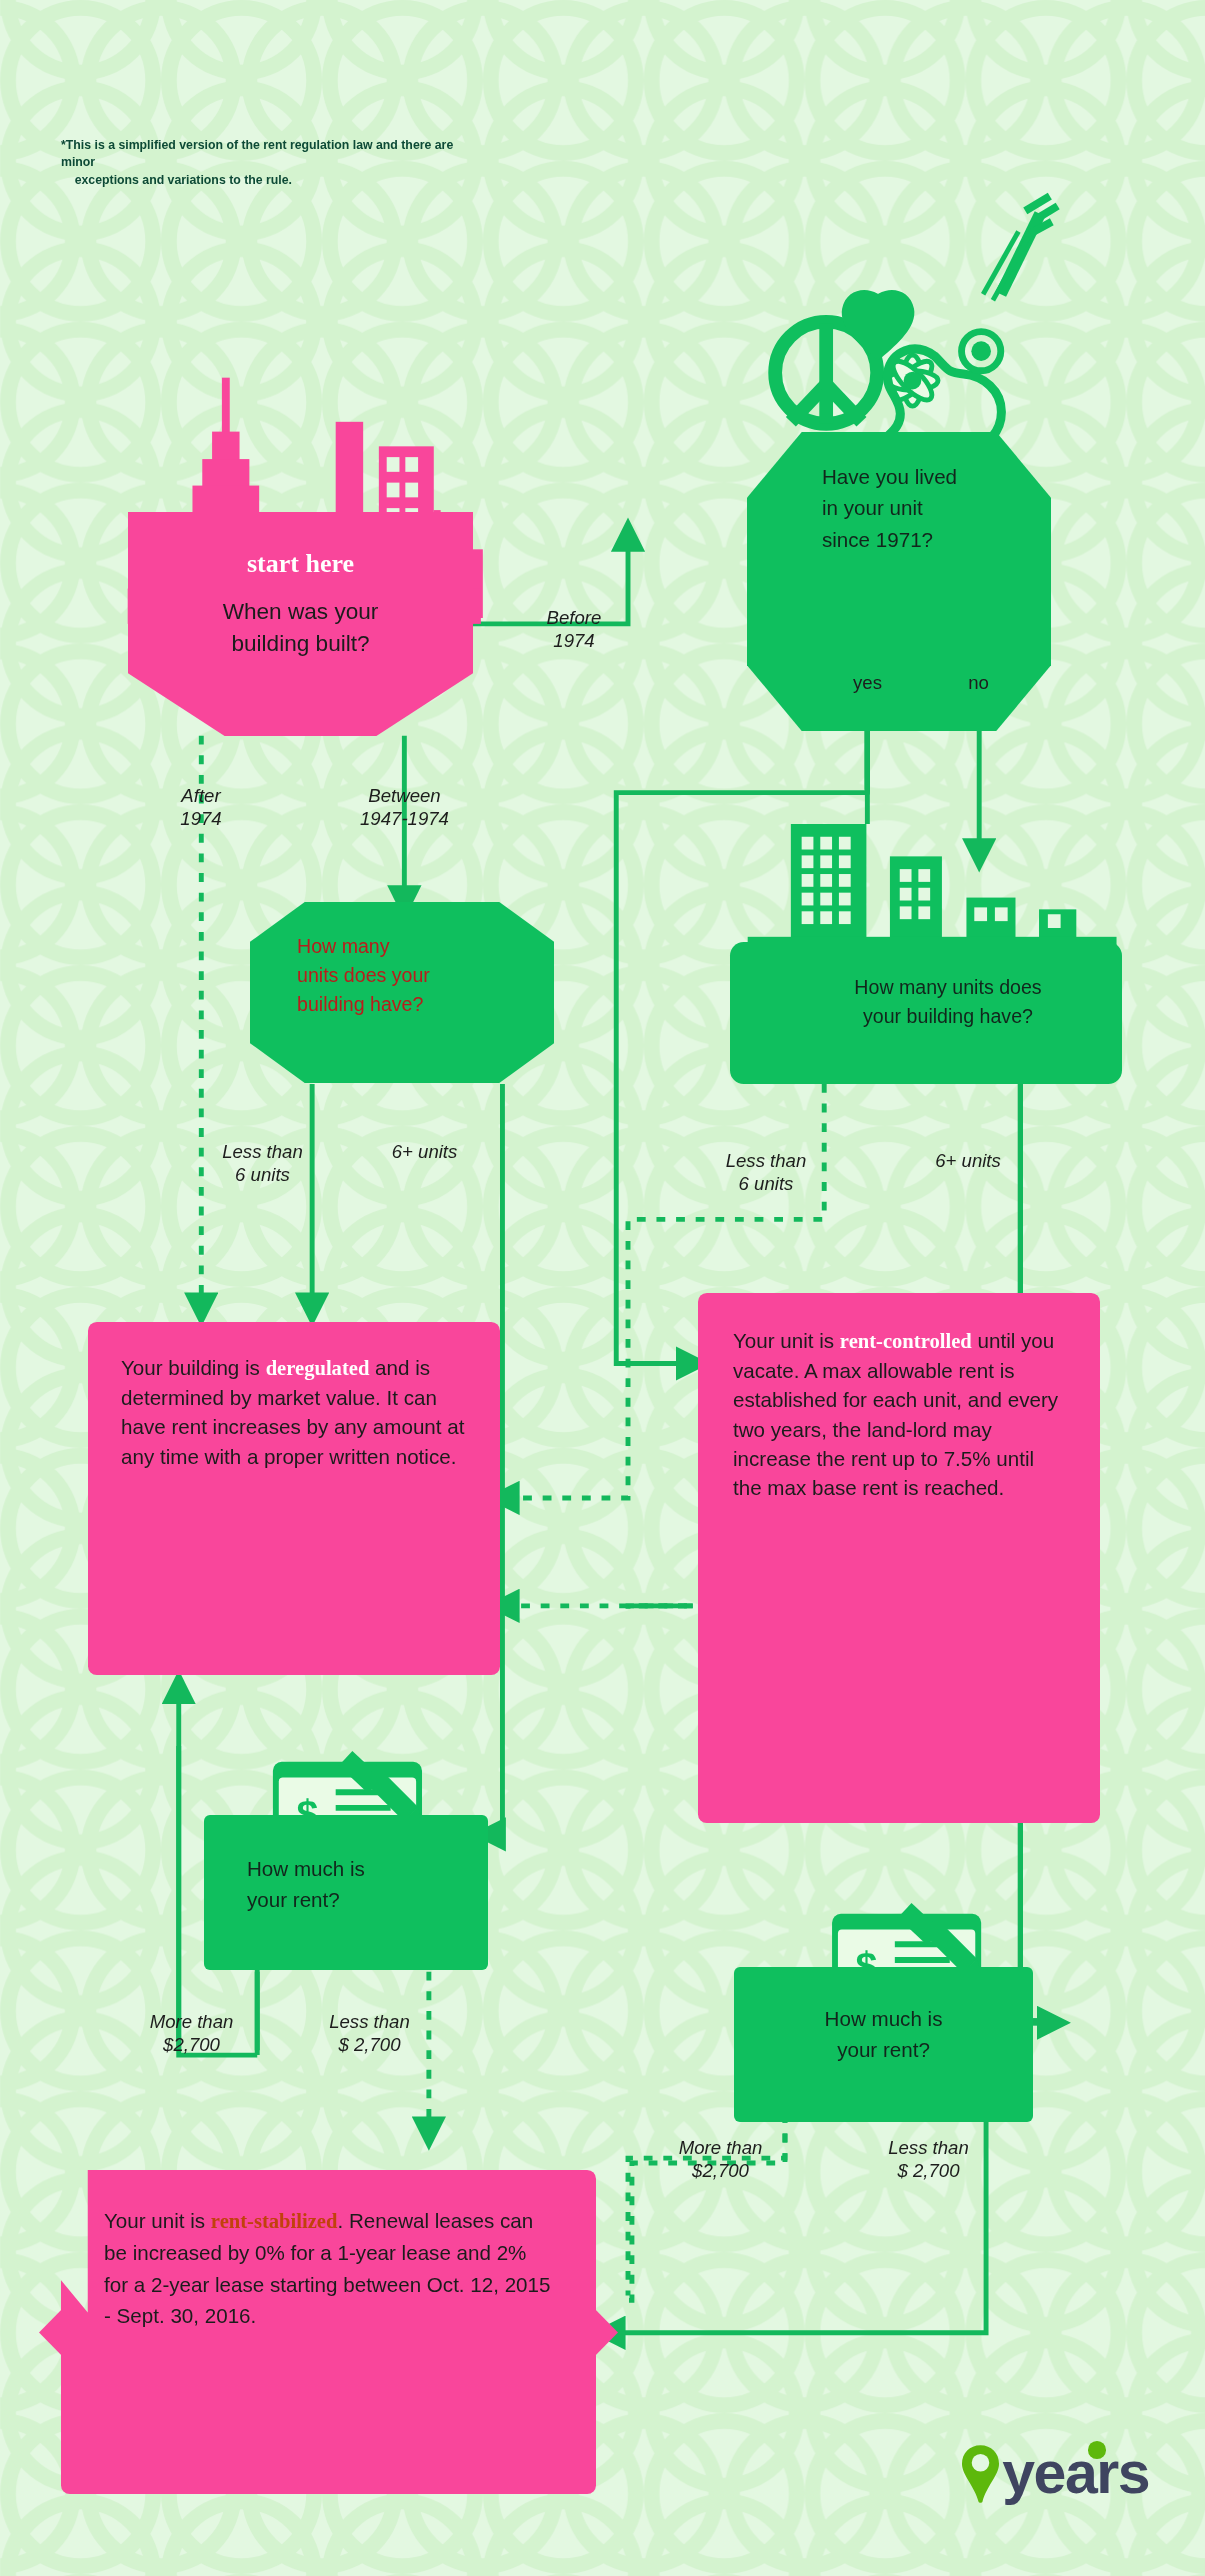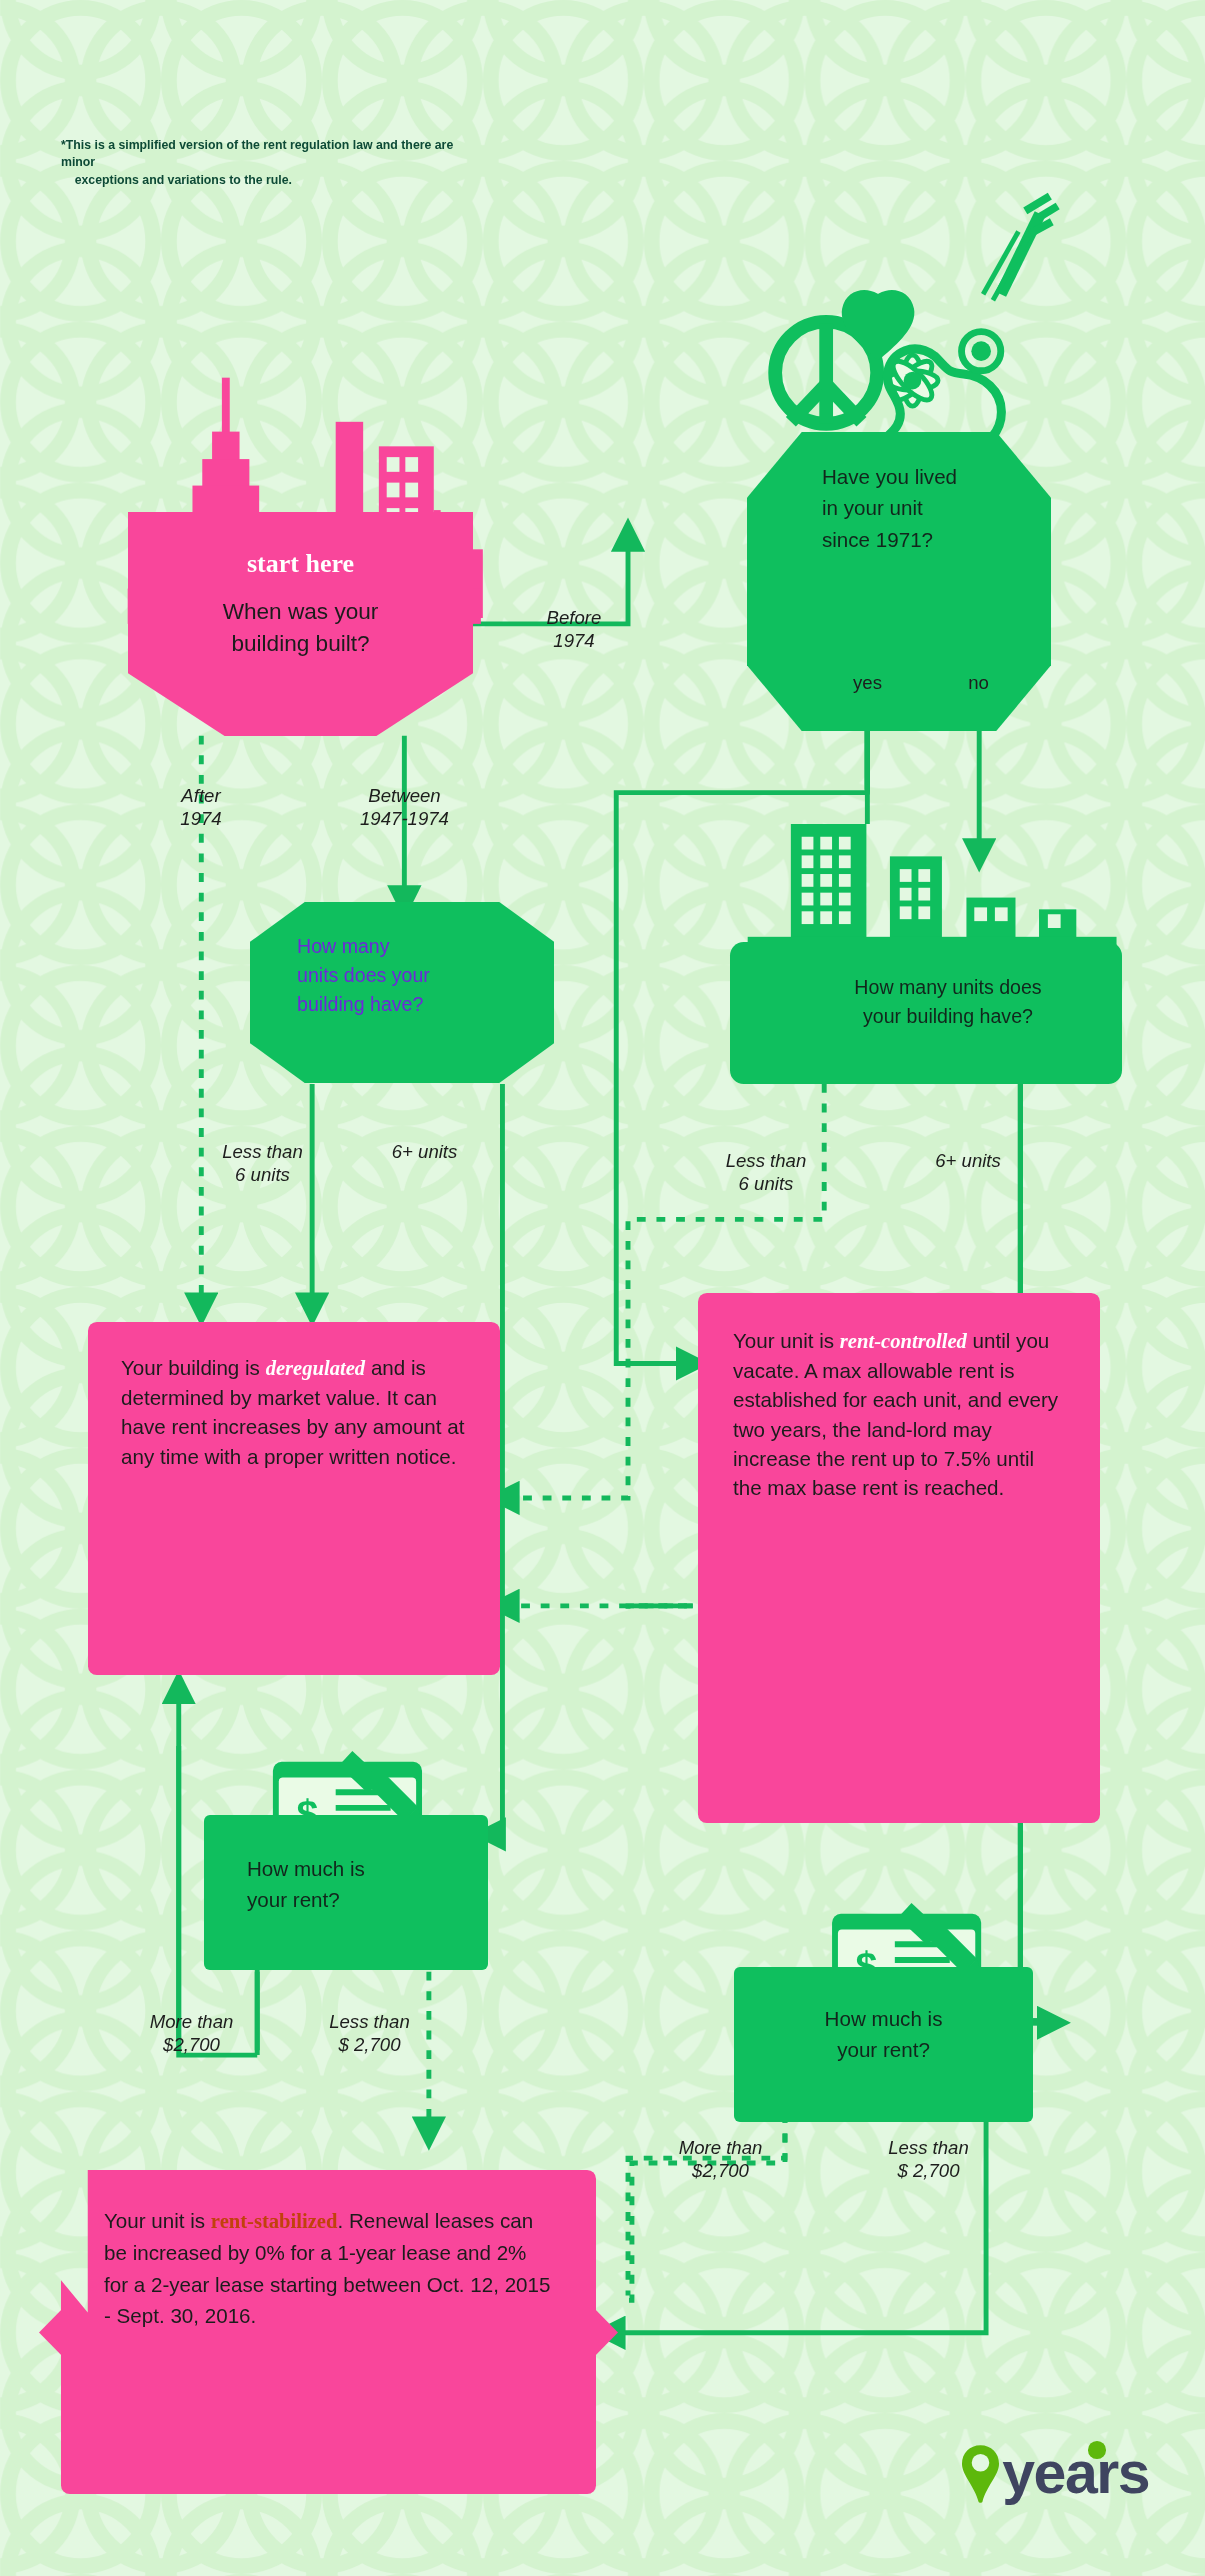--- a/index.html
+++ b/index.html
@@ -37,21 +37,21 @@
     font-size: 12.3px; line-height: 1.42; color:#0d4a36;
     font-weight: bold; z-index: 6;
   }
   #subtitle .ind { display:block; padding-left:13.7px; }
 
   
   .pinkbox {
     background:#f9469b; border-radius: 8.8px; color:#1c1c1c;
     font-size: 20.6px; line-height: 1.42; z-index: 5;
   }
-  .pinkbox b { color:#ffffff; font-family:"Liberation Serif", serif; font-weight:bold;font-style:italic; }
+  .pinkbox b { color:#ffffff; font-family:"Liberation Serif", serif; font-weight:bold; }
   .greennode {
     background:#0fbf5e; color:#12261c; font-size:19.6px; line-height:1.45;
     z-index: 5;
   }
   .label-it {
     position:absolute; font-style: italic; font-size: 18.6px;
     color:#1d1d1d; line-height:1.22; text-align:center; z-index:6;
     white-space: pre-line;
   }
   .label-plain {
@@ -316,21 +316,21 @@
 building built?</div>
 
   <div class="abs oct greennode" style="left:747px; top:432px; width:304px; height:299px;"></div>
   <div class="abs" style="left:747px; top:461px; width:304px; text-align:left; padding-left:75px; font-size:20.6px;
               line-height:1.52; color:#12261c; white-space:pre-line; z-index:6;">Have you lived
 in your unit
 since 1971?</div>
 
   <div class="abs oct greennode" style="left:250px; top:902px; width:304px; height:181px;"></div>
   <div class="abs" style="left:250px; top:932px; width:304px; padding-left:47px; font-size:19.6px; line-height:1.47;
-              color:#6d28d9; white-space:pre-line; z-index:6;">How many
+              color:#b91c1c; white-space:pre-line; z-index:6;">How many
 units does your
 building have?</div>
 
   <div class="abs trapbox greennode" style="left:730px; top:942px; width:392px; height:142px;"></div>
   <div class="abs" style="left:730px; top:973px; width:436px; text-align:center; font-size:19.6px; line-height:1.47;
               color:#12261c; white-space:pre-line; z-index:6;">How many units does
 your building have?</div>
 
   <div class="abs pinkbox" style="left:88px; top:1322px; width:412px; height:353px; padding:31px 33px;">
     <span>Your building is </span><b>deregulated</b><span> and is determined by market value. It can have rent increases by any amount at any time with a proper written notice.</span>

